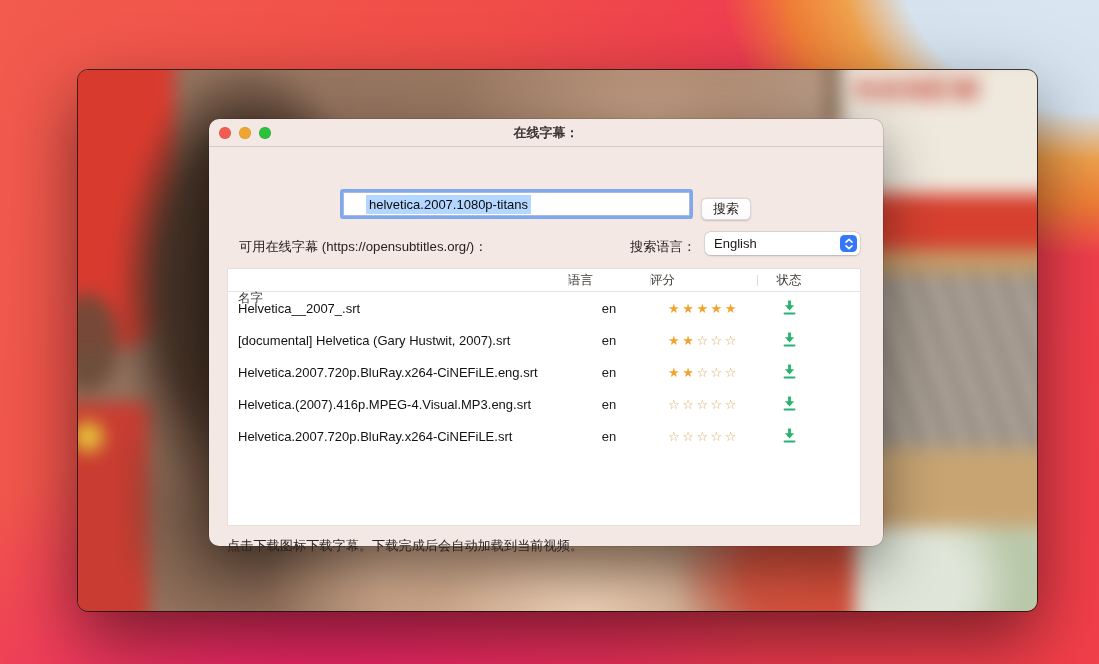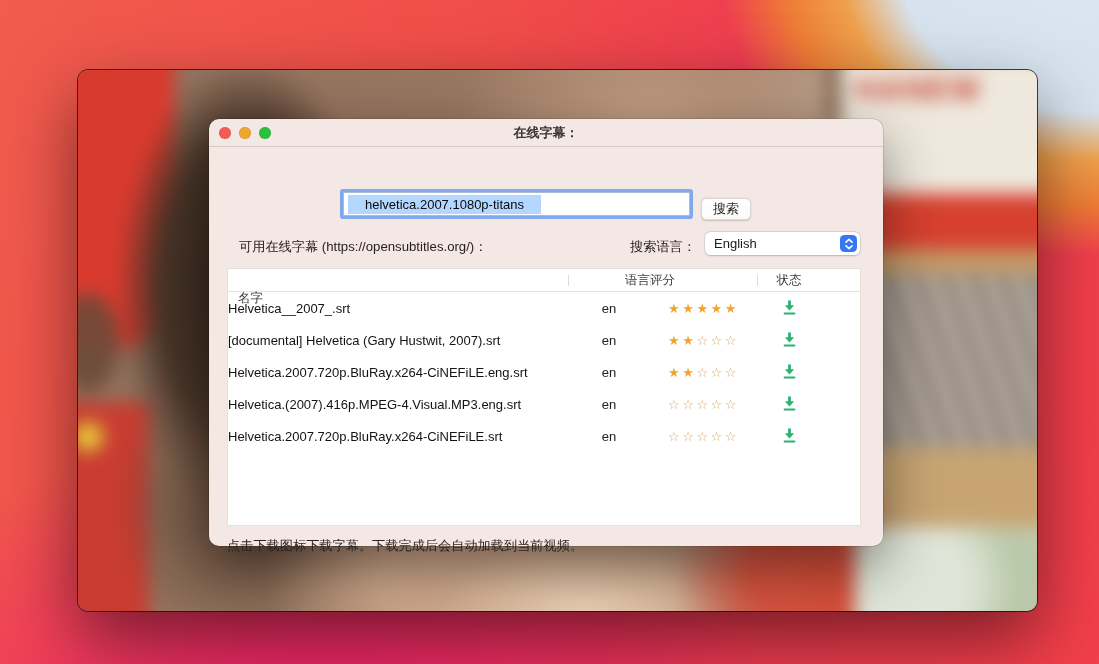--- a/index.html
+++ b/index.html
@@ -62,21 +62,21 @@
   .title{text-align:center;line-height:27px;font-size:13px;font-weight:600;color:#3a3432;}
 
   .dialog-content{position:absolute;inset:27px 0 0 0;}
   .dialog-content > *{position:absolute;}
 
   .search-field{
     left:134px;top:46px;width:345px;height:22px;background:#fff;border-radius:1px;
     border:1px solid #a8bcd9;box-shadow:0 0 0 3px var(--focus-ring);
     display:flex;align-items:center;
   }
-  .search-text{margin-left:4px;font-size:13px;color:#0b0b0b;background:var(--selection-blue);padding:2px 17px;white-space:nowrap;}
+  .search-text{margin-left:22px;font-size:13px;color:#0b0b0b;background:var(--selection-blue);padding:2px 3px;white-space:nowrap;}
   .search-btn{
     left:492px;top:52px;width:50px;height:22px;
     background:linear-gradient(#ffffff,#fcfafa);
     border:1px solid rgba(0,0,0,.14);border-radius:5.5px;
     box-shadow:0 .5px 1.5px rgba(0,0,0,.18);
     font-size:13px;color:#211d1b;font-family:inherit;padding:0;
   }
   .label-available{left:30px;top:92px;font-size:13.2px;color:#29211f;}
   .label-lang{left:421px;top:92px;font-size:13.2px;color:#29211f;}
   .select{
@@ -85,29 +85,29 @@
     display:flex;align-items:center;cursor:default;
   }
   .select-value{margin-left:9px;font-size:13px;color:#1c1a19;flex:1;}
   .stepper{width:17px;height:17px;margin-right:3px;border-radius:4.5px;background:var(--accent-blue);
     display:flex;align-items:center;justify-content:center;}
 
   .table{left:18px;top:122px;width:634px;height:258px;background:#fff;border:1px solid #e8dedb;box-sizing:border-box;overflow:hidden;}
   .thead{display:flex;height:22px;align-items:center;border-bottom:1px solid #e4e4e4;font-size:12.5px;color:#3f3b39;}
   .th{position:relative;box-sizing:border-box;}
   .th.name{width:340px;padding-left:10px;text-align:left;margin-top:36px;}
-  .th.lang{width:82px;text-align:right;}
+  .th.lang{width:82px;text-align:left;}
   .th.rating{width:107px;text-align:left;}
   .th.status{width:64px;text-align:center;}
   .th.filler{flex:1;}
   .th:not(.name)::before{content:"";position:absolute;left:0;top:3px;bottom:3px;width:1px;background:#dcdcdc;}
 
   .trow{display:flex;height:32px;align-items:center;font-size:13px;color:#151210;}
   .cell{box-sizing:border-box;}
-  .cell.name{width:340px;white-space:nowrap;overflow:hidden;}
+  .cell.name{width:340px;padding-left:10px;white-space:nowrap;overflow:hidden;}
   .cell.lang{width:82px;text-align:center;color:#23201e;}
   .cell.rating{width:107px;text-align:center;letter-spacing:2.5px;font-size:13px;}
   .cell.status{width:64px;text-align:center;}
   .star.filled{color:var(--star-filled);}
   .star.empty{color:var(--star-empty);}
   .dl-btn{background:none;border:none;padding:2px 4px;cursor:pointer;color:var(--download-green);line-height:0;}
 
   .footer-hint{left:18px;top:391px;font-size:13.2px;color:#2c2522;}
 </style>
 </head>

